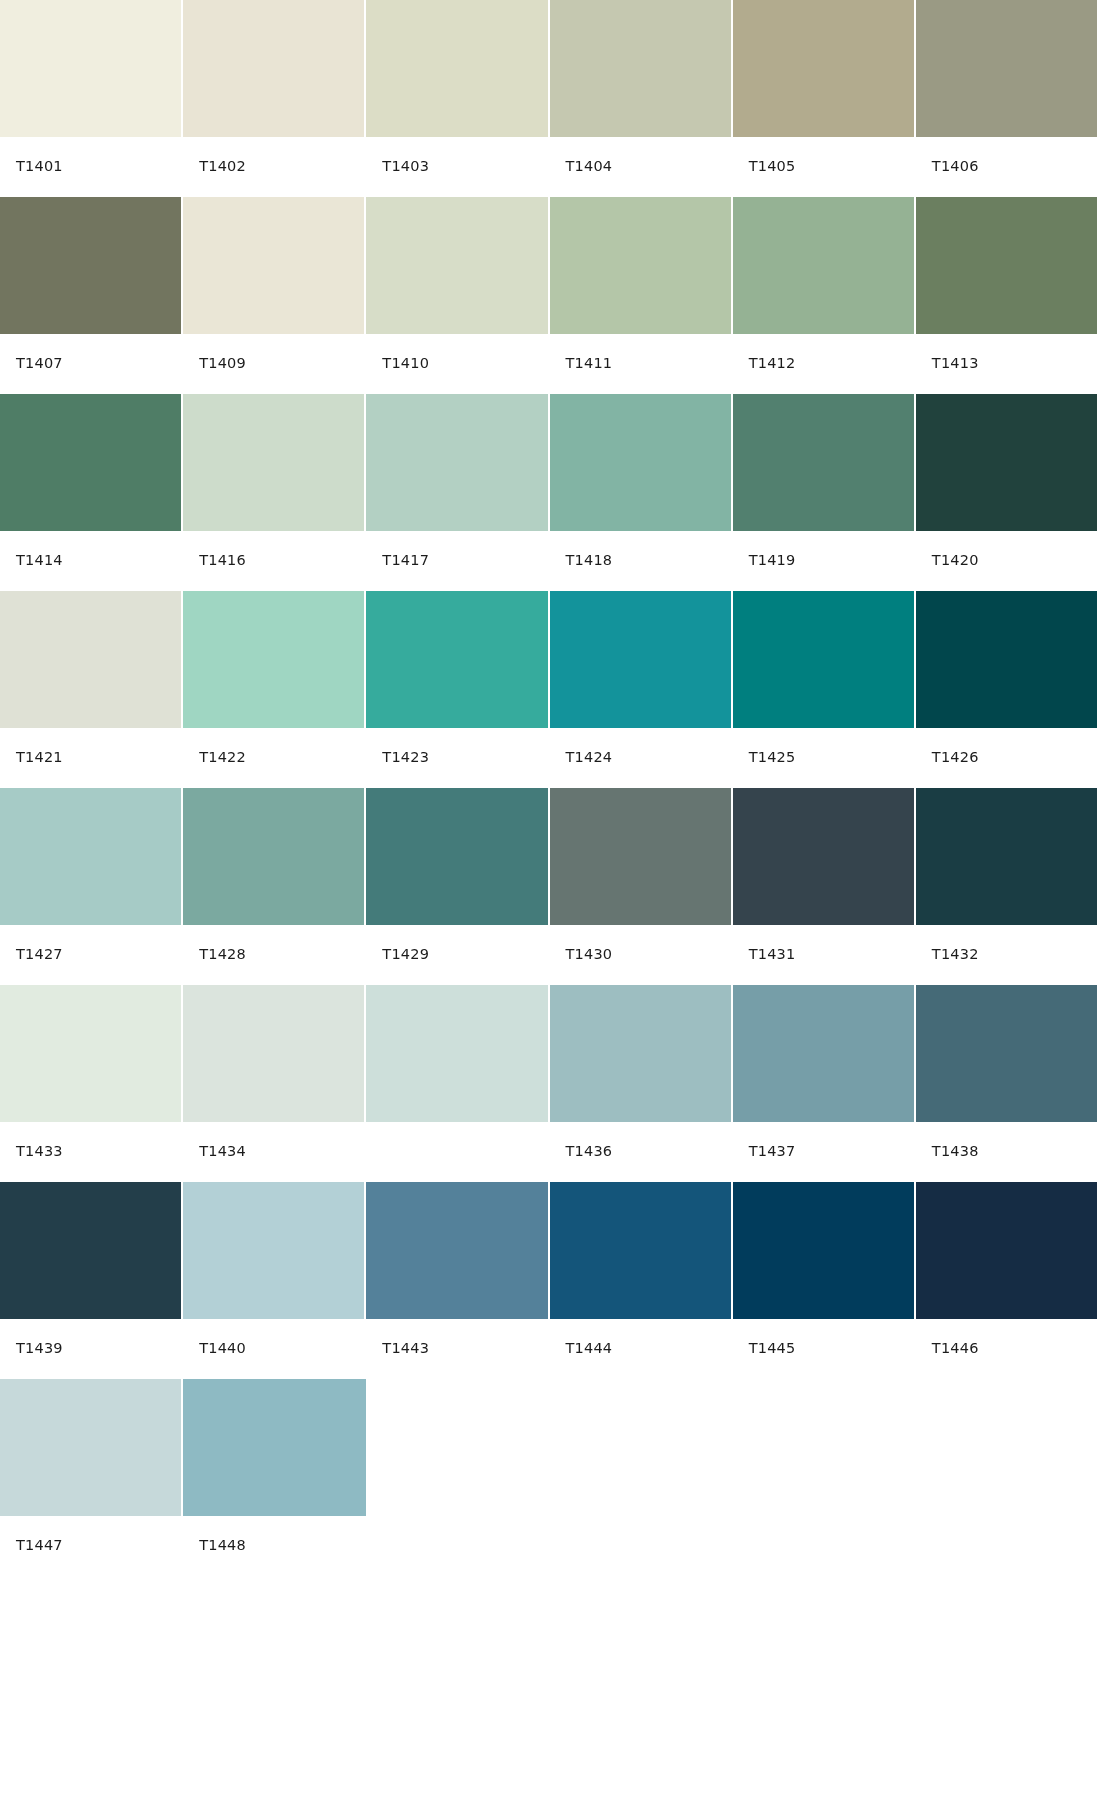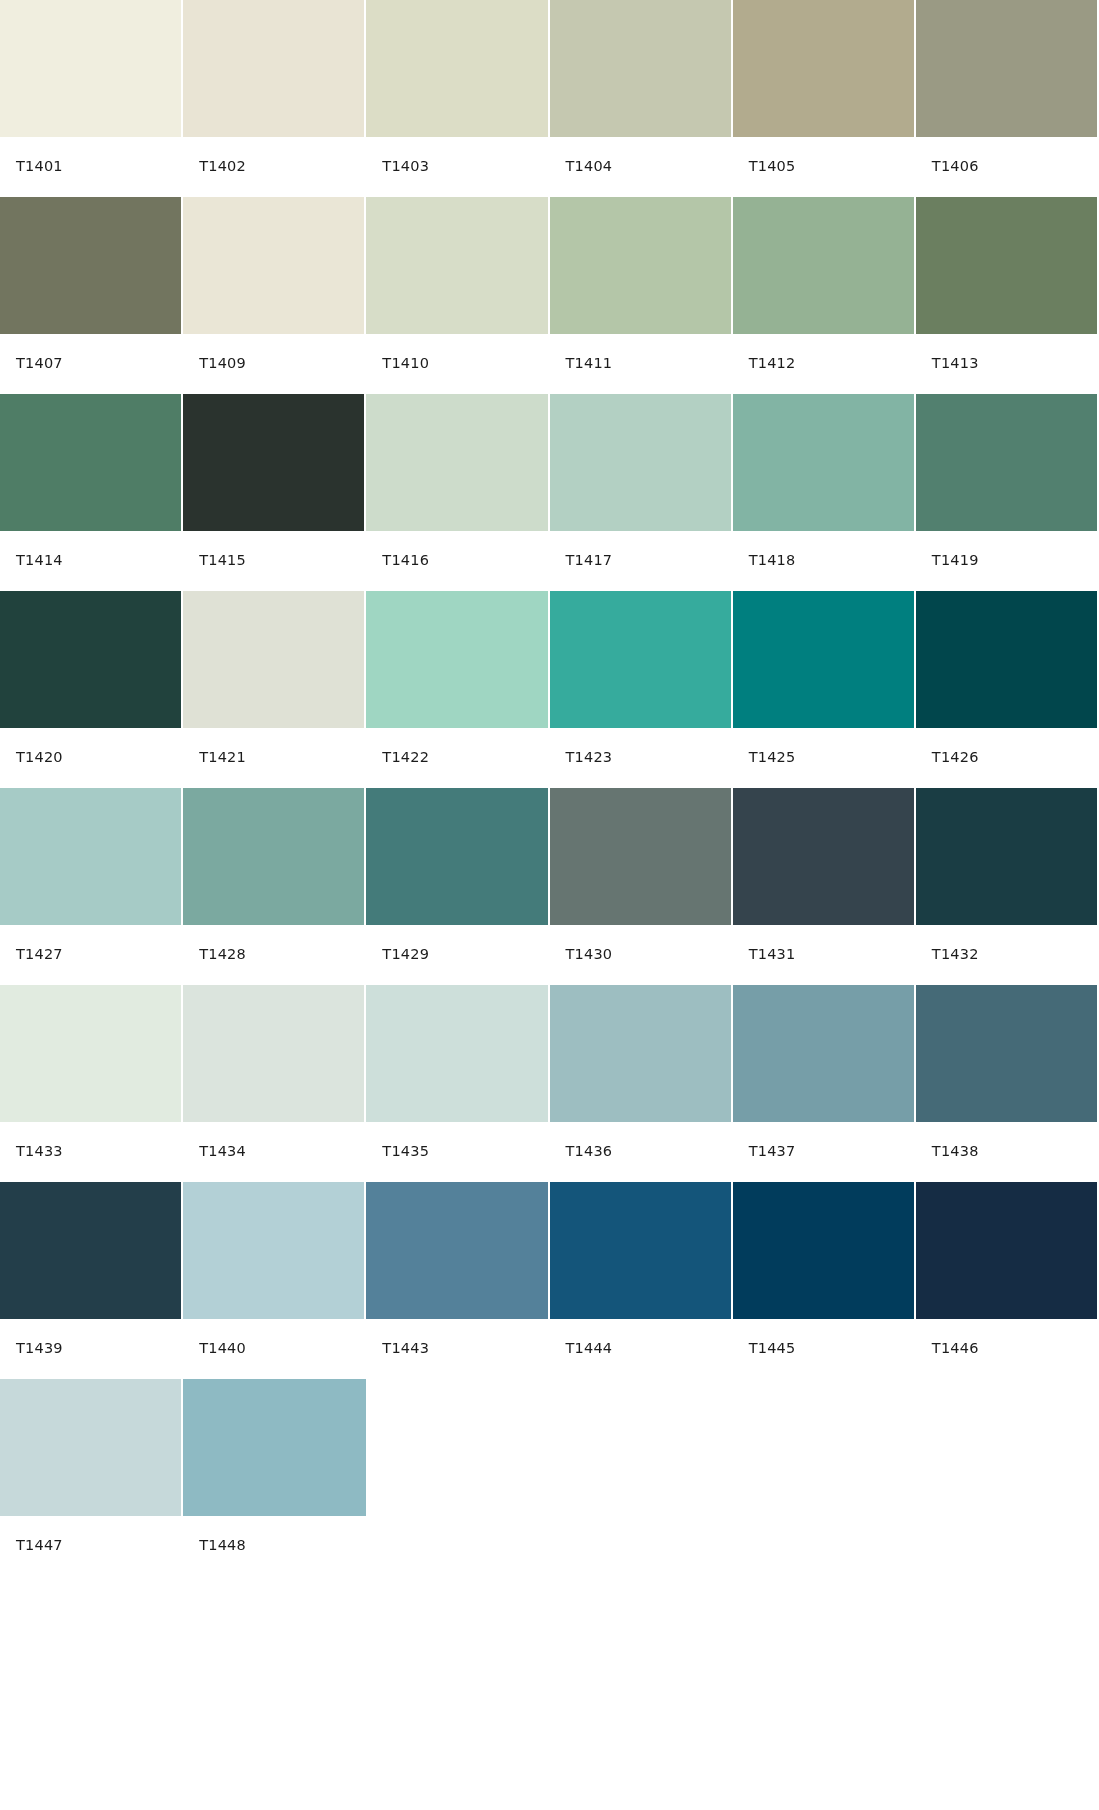--- a/index.html
+++ b/index.html
@@ -124,26 +124,20 @@
           <span class="swatch-label">T1413</span>
         </div>
       </div>
       <div class="swatch-cell">
         <div class="swatch-color" style="background-color: rgb(79, 125, 102);"></div>
         <div class="swatch-label-zone">
           <span class="swatch-label">T1414</span>
         </div>
       </div>
       <div class="swatch-cell">
-        <div class="swatch-color" style="background-color: rgb(42, 51, 46);"></div>
-        <div class="swatch-label-zone">
-          <span class="swatch-label">T1415</span>
-        </div>
-      </div>
-      <div class="swatch-cell">
         <div class="swatch-color" style="background-color: rgb(205, 220, 203);"></div>
         <div class="swatch-label-zone">
           <span class="swatch-label">T1416</span>
         </div>
       </div>
       <div class="swatch-cell">
         <div class="swatch-color" style="background-color: rgb(179, 208, 195);"></div>
         <div class="swatch-label-zone">
           <span class="swatch-label">T1417</span>
         </div>
@@ -178,20 +172,26 @@
           <span class="swatch-label">T1422</span>
         </div>
       </div>
       <div class="swatch-cell">
         <div class="swatch-color" style="background-color: rgb(54, 171, 157);"></div>
         <div class="swatch-label-zone">
           <span class="swatch-label">T1423</span>
         </div>
       </div>
       <div class="swatch-cell">
+        <div class="swatch-color" style="background-color: rgb(19, 147, 155);"></div>
+        <div class="swatch-label-zone">
+          <span class="swatch-label">T1424</span>
+        </div>
+      </div>
+      <div class="swatch-cell">
         <div class="swatch-color" style="background-color: rgb(0, 127, 127);"></div>
         <div class="swatch-label-zone">
           <span class="swatch-label">T1425</span>
         </div>
       </div>
       <div class="swatch-cell">
         <div class="swatch-color" style="background-color: rgb(1, 70, 76);"></div>
         <div class="swatch-label-zone">
           <span class="swatch-label">T1426</span>
         </div>
@@ -239,23 +239,20 @@
         </div>
       </div>
       <div class="swatch-cell">
         <div class="swatch-color" style="background-color: rgb(219, 228, 221);"></div>
         <div class="swatch-label-zone">
           <span class="swatch-label">T1434</span>
         </div>
       </div>
       <div class="swatch-cell">
         <div class="swatch-color" style="background-color: rgb(205, 223, 218);"></div>
-        <div class="swatch-label-zone">
-          <span class="swatch-label">T1435</span>
-        </div>
       </div>
       <div class="swatch-cell">
         <div class="swatch-color" style="background-color: rgb(157, 190, 193);"></div>
         <div class="swatch-label-zone">
           <span class="swatch-label">T1436</span>
         </div>
       </div>
       <div class="swatch-cell">
         <div class="swatch-color" style="background-color: rgb(118, 158, 168);"></div>
         <div class="swatch-label-zone">

